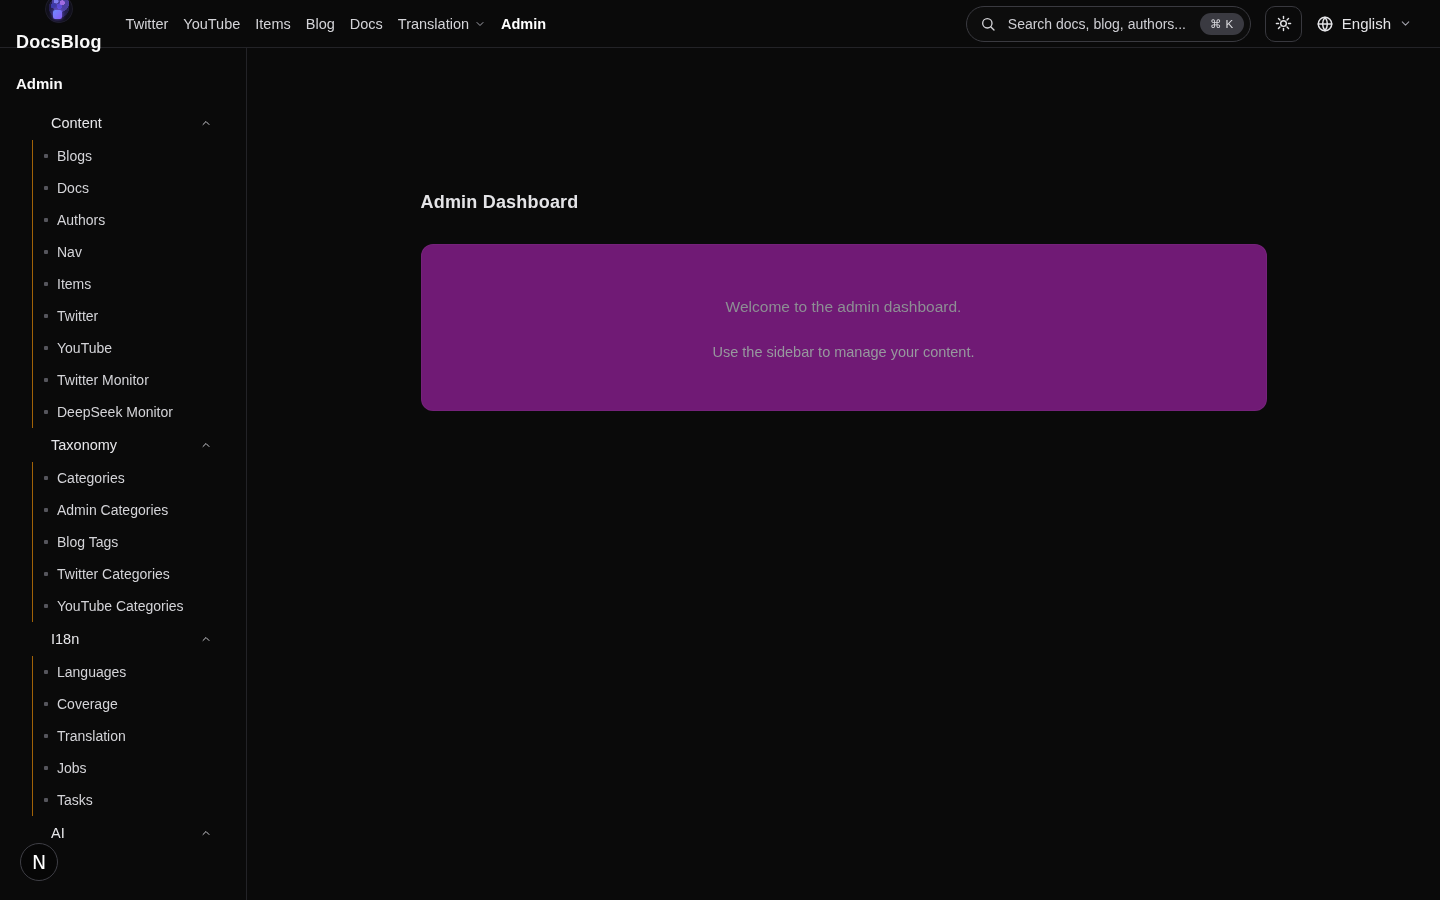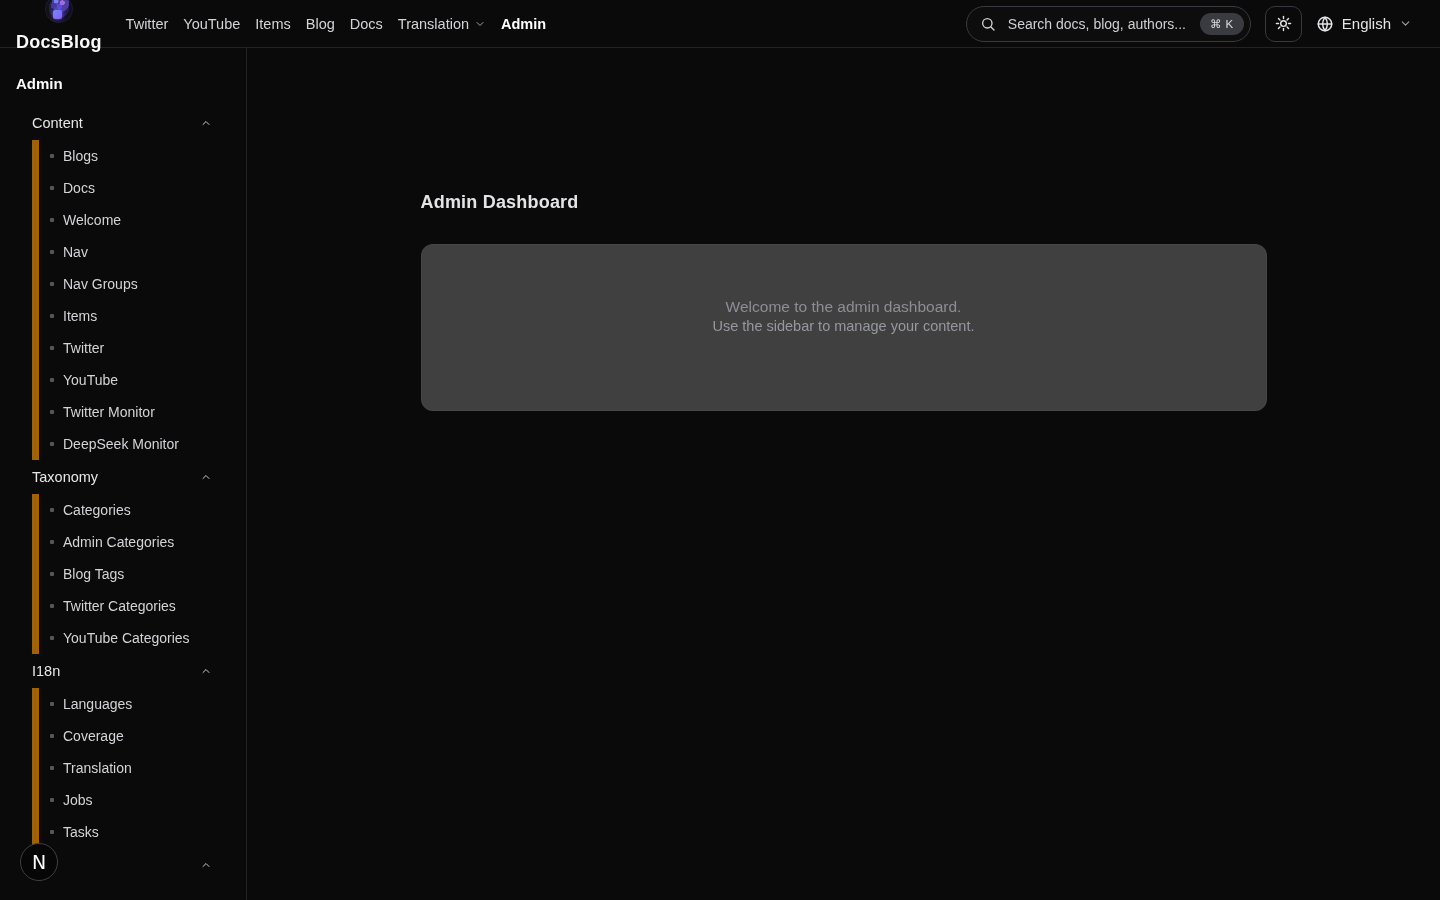--- a/index.html
+++ b/index.html
@@ -100,26 +100,26 @@
     font-size: 15px; font-weight: 700; color: #fafafa;
     padding: 0 16px; height: 20px; line-height: 20px;
     margin-bottom: 12px;
   }
   .section-header {
     height: 34px;
     display: flex; align-items: center; justify-content: space-between;
     padding: 0 34px 0 32px;
     cursor: pointer;
   }
-  .section-label { font-size: 14.5px; color: #e7e7ea; }
+  .section-label { font-size: 14.5px; color: #e7e7ea; margin-left: 19px; }
   .section-chevron { display: inline-flex; color: #c9c9ce; }
   .section-items {
     list-style: none;
     margin-left: 32px;
-    border-left: 7px solid #a16207;
+    border-left: 1px solid #a16207;
   }
   .section-items li {
     height: 32px;
     display: flex; align-items: center; gap: 9px;
     padding-left: 11px;
     cursor: pointer;
   }
   .bullet {
     width: 4px; height: 4px; border-radius: 1px;
     background: #55555c; flex: none;
@@ -129,25 +129,25 @@
   
   .main { flex: 1; overflow: hidden; }
   .main-inner { width: 846px; margin: 0 auto; padding-top: 140px; }
   .page-title {
     font-size: 18px; font-weight: 700; color: #e4e4e7;
     letter-spacing: 0.2px; line-height: 28px;
   }
   .welcome-card {
     margin-top: 28px;
     height: 167px;
-    background: #404040;
+    background: #701a75;
     border: 1px solid rgba(255,255,255,0.04);
     border-radius: 12px;
     display: flex; flex-direction: column; align-items: center;
-    padding-top: 52px; 
+    padding-top: 52px; gap: 26px;
   }
   .welcome-line1 { font-size: 15.5px; color: #8d8e94; line-height: 20px; }
   .welcome-line2 { font-size: 14.5px; color: #97989e; line-height: 18px; }
 
   
   .dev-badge {
     position: fixed; left: 20px; bottom: 19px;
     width: 38px; height: 38px; border-radius: 50%;
     background: #060606;
     border: 1px solid #3f3f46;
@@ -251,29 +251,25 @@
             <li>
               <span class="bullet"></span>
               <span class="item-label">Blogs</span>
             </li>
             <li>
               <span class="bullet"></span>
               <span class="item-label">Docs</span>
             </li>
             <li>
               <span class="bullet"></span>
-              <span class="item-label">Welcome</span>
+              <span class="item-label">Authors</span>
             </li>
             <li>
               <span class="bullet"></span>
               <span class="item-label">Nav</span>
-            </li>
-            <li>
-              <span class="bullet"></span>
-              <span class="item-label">Nav Groups</span>
             </li>
             <li>
               <span class="bullet"></span>
               <span class="item-label">Items</span>
             </li>
             <li>
               <span class="bullet"></span>
               <span class="item-label">Twitter</span>
             </li>
             <li>

